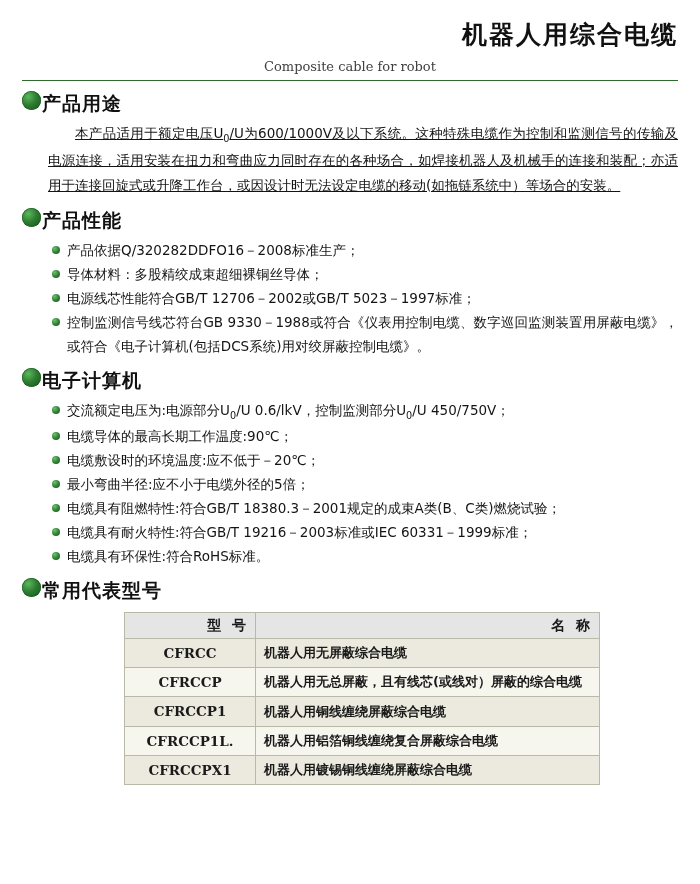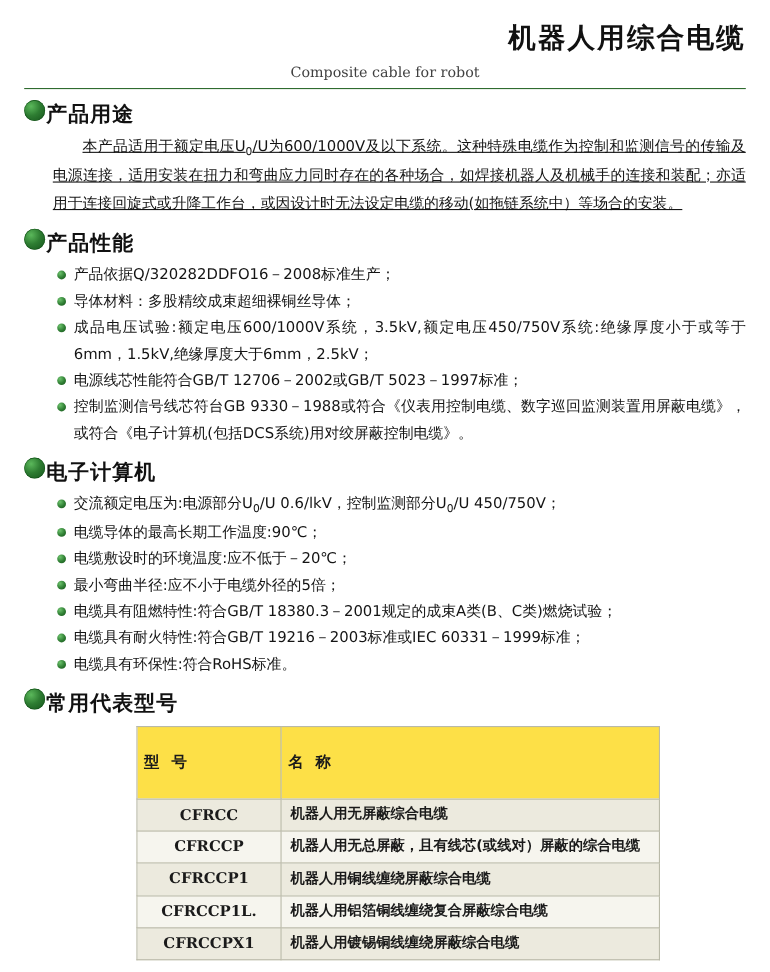--- a/index.html
+++ b/index.html
@@ -117,26 +117,26 @@
     font-size: 13px;
   }
   table.models th,
   table.models td {
     border: 1px solid #b9b9a8;
     padding: 4px 6px;
     line-height: 1.5;
     font-weight: bold;
   }
   table.models thead th {
-    background: #fde047;
-    font-weight: bold;
-    text-align: left;
+    background: #e5e5e5;
+    font-weight: bold;
+    text-align: right;
     font-size: 14px;
     letter-spacing: 3px;
-    padding: 22px 6px;
+    padding: 2px 6px;
   }
   table.models tbody td.code {
     width: 118px;
     text-align: center;
     font-family: "DejaVu Serif", "Liberation Serif", serif;
     font-size: 13.5px;
     color: #1a1a1a;
   }
   table.models tbody td.name {
     text-align: left;
@@ -167,21 +167,20 @@
   </div>
 
   <div class="section">
     <div class="sec-head">
       <span class="bullet-lg"></span>
       <span class="sec-title">产品性能</span>
     </div>
     <ul class="list">
       <li><span class="bullet-sm"></span><span>产品依据Q/320282DDFO16－2008标准生产；</span></li>
       <li><span class="bullet-sm"></span><span>导体材料：多股精绞成束超细裸铜丝导体；</span></li>
-      <li><span class="bullet-sm"></span><span>成品电压试验:额定电压600/1000V系统，3.5kV,额定电压450/750V系统:绝缘厚度小于或等于6mm，1.5kV,绝缘厚度大于6mm，2.5kV；</span></li>
       <li><span class="bullet-sm"></span><span>电源线芯性能符合GB/T 12706－2002或GB/T 5023－1997标准；</span></li>
       <li><span class="bullet-sm"></span><span>控制监测信号线芯符台GB 9330－1988或符合《仪表用控制电缆、数字巡回监测装置用屏蔽电缆》，或符合《电子计算机(包括DCS系统)用对绞屏蔽控制电缆》。</span></li>
     </ul>
   </div>
 
   <div class="section">
     <div class="sec-head">
       <span class="bullet-lg"></span>
       <span class="sec-title">电子计算机</span>
     </div>

